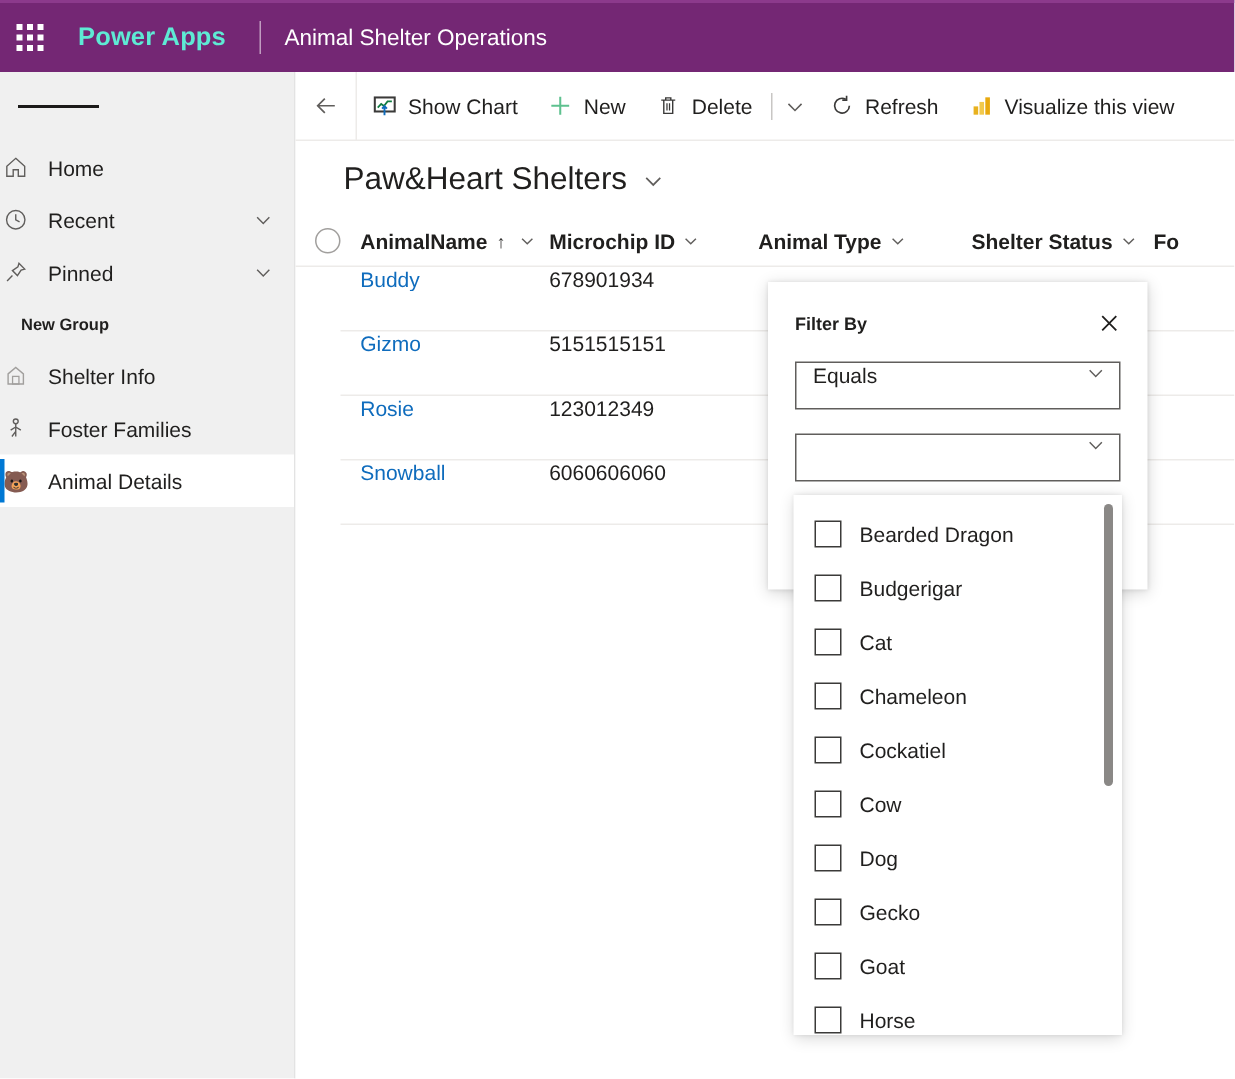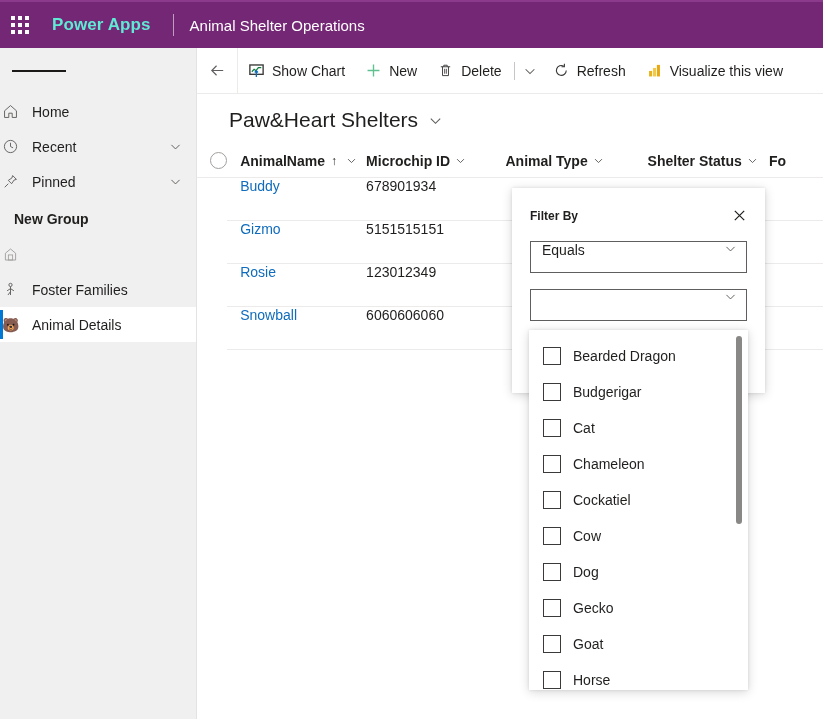--- a/index.html
+++ b/index.html
@@ -69,21 +69,21 @@
     flex-shrink: 0;
   }
   .nav-item .nav-label { margin-left: 8px; flex: 1; }
   .nav-item .nav-chev { margin-right: 14px; }
   .nav-item.selected { background: #ffffff; }
   .nav-item.selected::before {
     content: ""; position: absolute; left: 0; top: 3px;
     width: 3px; height: 29px; background: #0078d4;
   }
   .group-title {
-    font-size: 14px; font-weight: bold; color: #201f1e;
+    font-size: 11px; font-weight: bold; color: #201f1e;
     padding: 12px 0 10px 14px;
   }
   .emoji-ico { font-size: 14px; line-height: 1; }
 
   
   .cmdbar {
     position: absolute; top: 48px; left: 197px;
     width: 626px; height: 46px;
     background: #ffffff;
     border-bottom: 1px solid #edebe9;
@@ -294,20 +294,21 @@
 
     <div class="group-title">New Group</div>
 
     <div class="nav-item">
       <span class="nav-ico">
         <svg width="17" height="17" viewBox="0 0 20 20">
           <path d="M4 8.5 L10 3.5 L16 8.5 L16 16.5 L4 16.5 Z" fill="none" stroke="#a19f9d" stroke-width="1.1"></path>
           <rect x="7.5" y="10.5" width="5" height="6" fill="none" stroke="#a19f9d" stroke-width="1"></rect>
         </svg>
       </span>
+      <span class="nav-label">Shelter Info</span>
     </div>
 
     <div class="nav-item">
       <span class="nav-ico">
         <svg width="17" height="17" viewBox="0 0 20 20">
           <circle cx="10" cy="4.6" r="1.9" fill="none" stroke="#605e5c" stroke-width="1.1"></circle>
           <path d="M10 6.6 L10 16.5 M10 9 L6 11.5 M10 9 L14 11.5 M10 12.5 L7 16.5" fill="none" stroke="#605e5c" stroke-width="1.1"></path>
         </svg>
       </span>
       <span class="nav-label">Foster Families</span>

